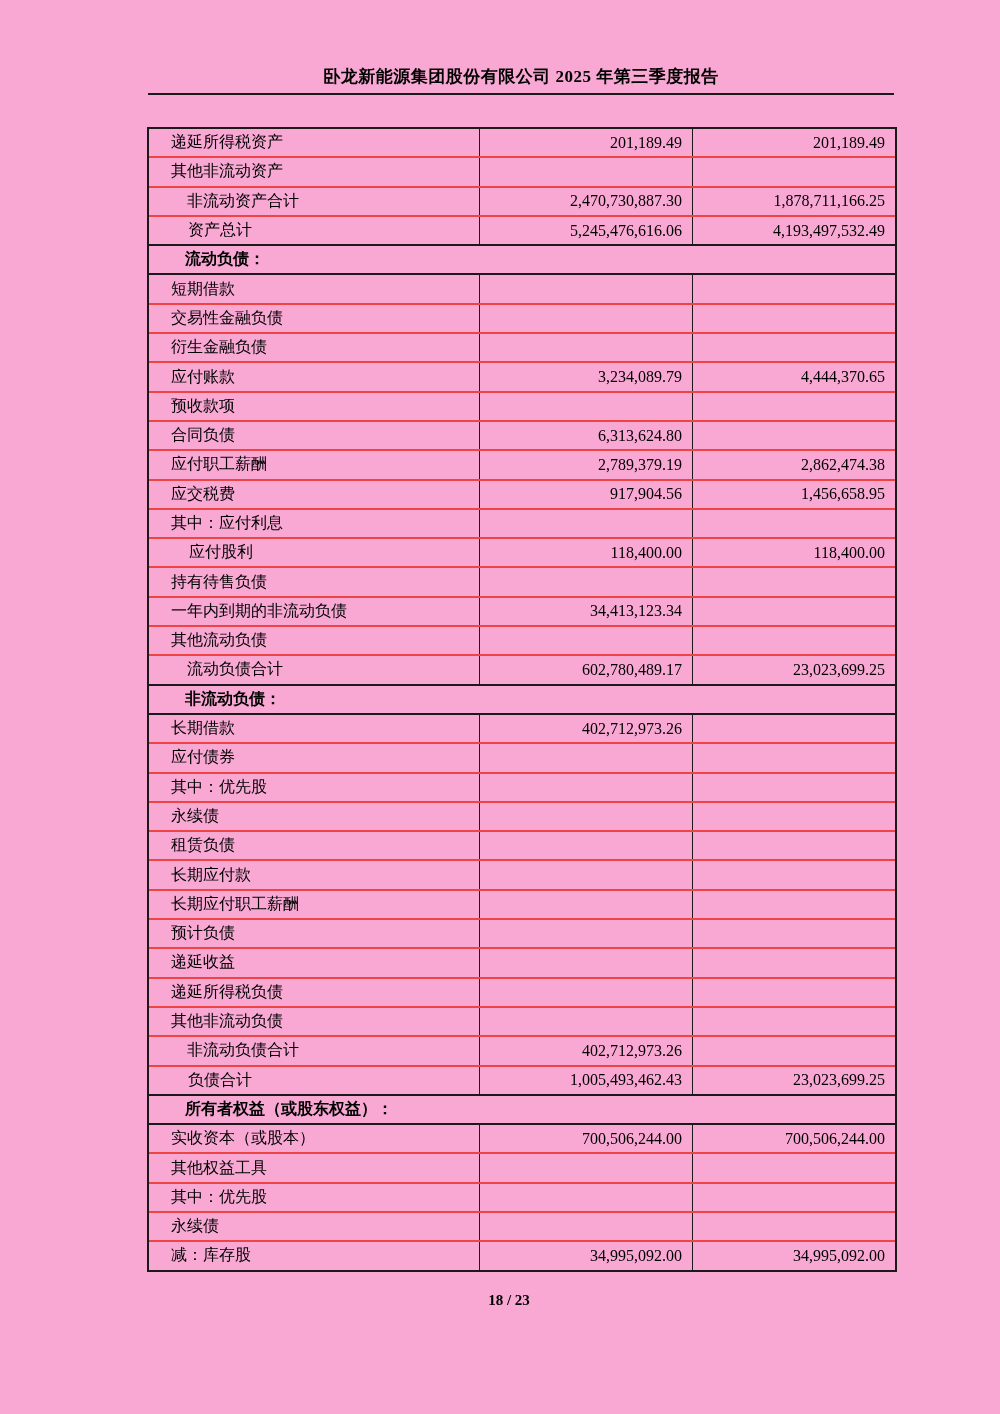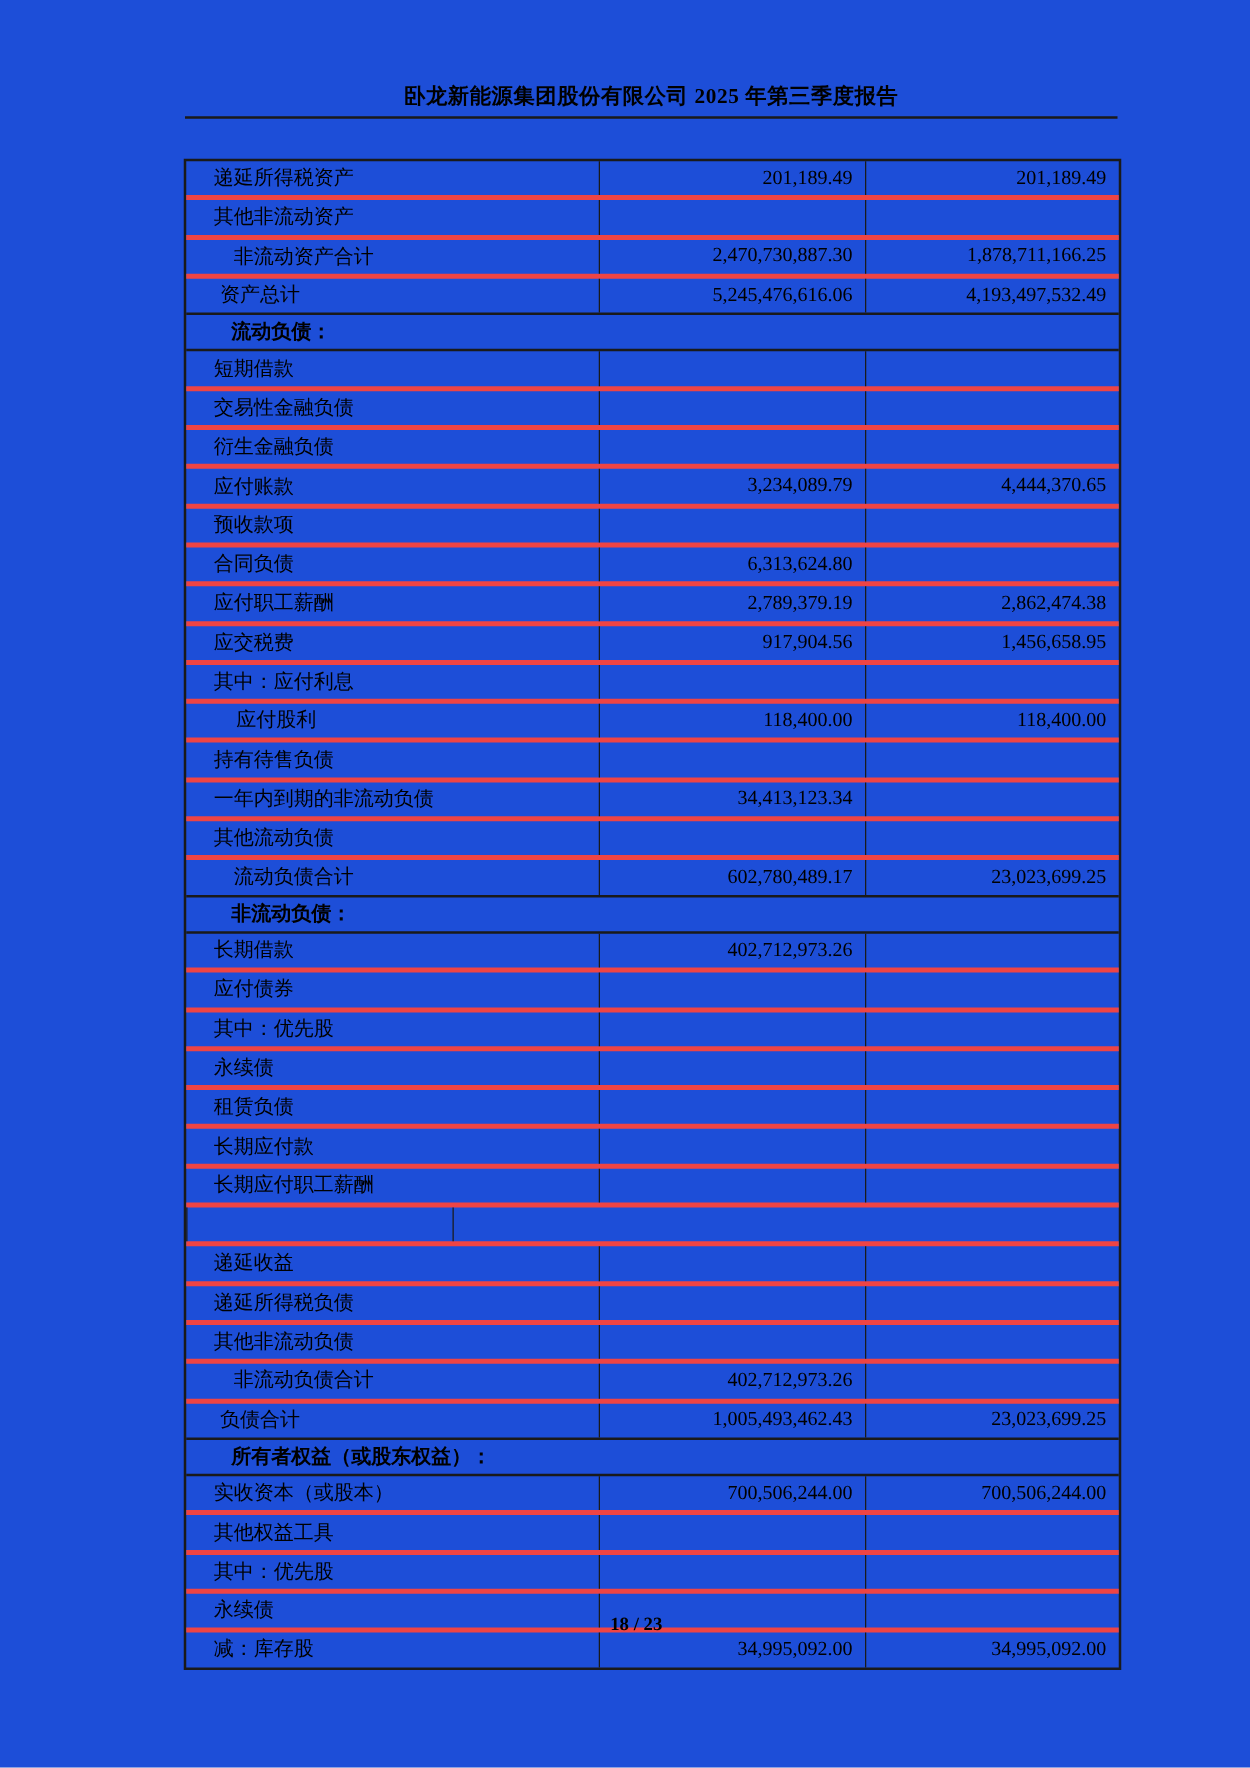--- a/index.html
+++ b/index.html
@@ -1,20 +1,20 @@
 <!DOCTYPE html>
 <html><head>
 <meta charset="utf-8">
 <style>
   html,body { margin:0; padding:0; background:#e8e8e8; }
   .page {
     position:relative;
     width:1000px; height:1414px;
     margin:0 auto;
-    background:#1d4ed8;
+    background:#f9a8d4;
     font-family:"Liberation Serif","DejaVu Serif",serif;
     color:#000;
     overflow:hidden;
   }
   .doc-header {
     position:absolute;
     top:66px; left:148px; width:746px;
     text-align:center;
   }
   .doc-title {
@@ -30,37 +30,37 @@
     height:0;
   }
   .bs-table {
     position:absolute;
     left:147px; top:127px;
     width:750px;
     border:2px solid #1a1a1a;
     box-sizing:border-box;
   }
   .row { display:flex; }
-  .row + .row { border-top:4px solid #ef4444; }
+  .row + .row { border-top:2px solid #ef4444; }
   .row.section { border-top:2px solid #1a1a1a; border-bottom:2px solid #1a1a1a;padding-left:31px; }
   .row.section + .row { border-top:none; }
   .row.section:first-child { border-top:none; }
   .cell {
     box-sizing:border-box;
     height:27.3px;
     display:flex;
     align-items:center;
     font-size:16px;
     overflow:hidden;
     white-space:nowrap;
   }
   .lbl { flex:0 0 330px; }
   .lbl.item     { padding-left:22px; }
   .lbl.total2   { padding-left:38px; }
-  .lbl.total3   { padding-left:27px; }
+  .lbl.total3   { padding-left:39px; }
   .lbl.dividend { padding-left:40px; }
   .lbl.sec {
     flex:1 1 auto;
     padding-left:5px;
     font-weight:bold;
   }
   .val {
     justify-content:flex-end;
     padding-right:10px;
     border-left:1px solid #1a1a1a;
@@ -212,20 +212,21 @@
         <div class="cell lbl item">长期应付款</div>
         <div class="cell val v1"></div>
         <div class="cell val v2"></div>
       </div>
       <div class="row line">
         <div class="cell lbl item">长期应付职工薪酬</div>
         <div class="cell val v1"></div>
         <div class="cell val v2"></div>
       </div>
       <div class="row line">
+        <div class="cell lbl item">预计负债</div>
         <div class="cell val v1"></div>
         <div class="cell val v2"></div>
       </div>
       <div class="row line">
         <div class="cell lbl item">递延收益</div>
         <div class="cell val v1"></div>
         <div class="cell val v2"></div>
       </div>
       <div class="row line">
         <div class="cell lbl item">递延所得税负债</div>

